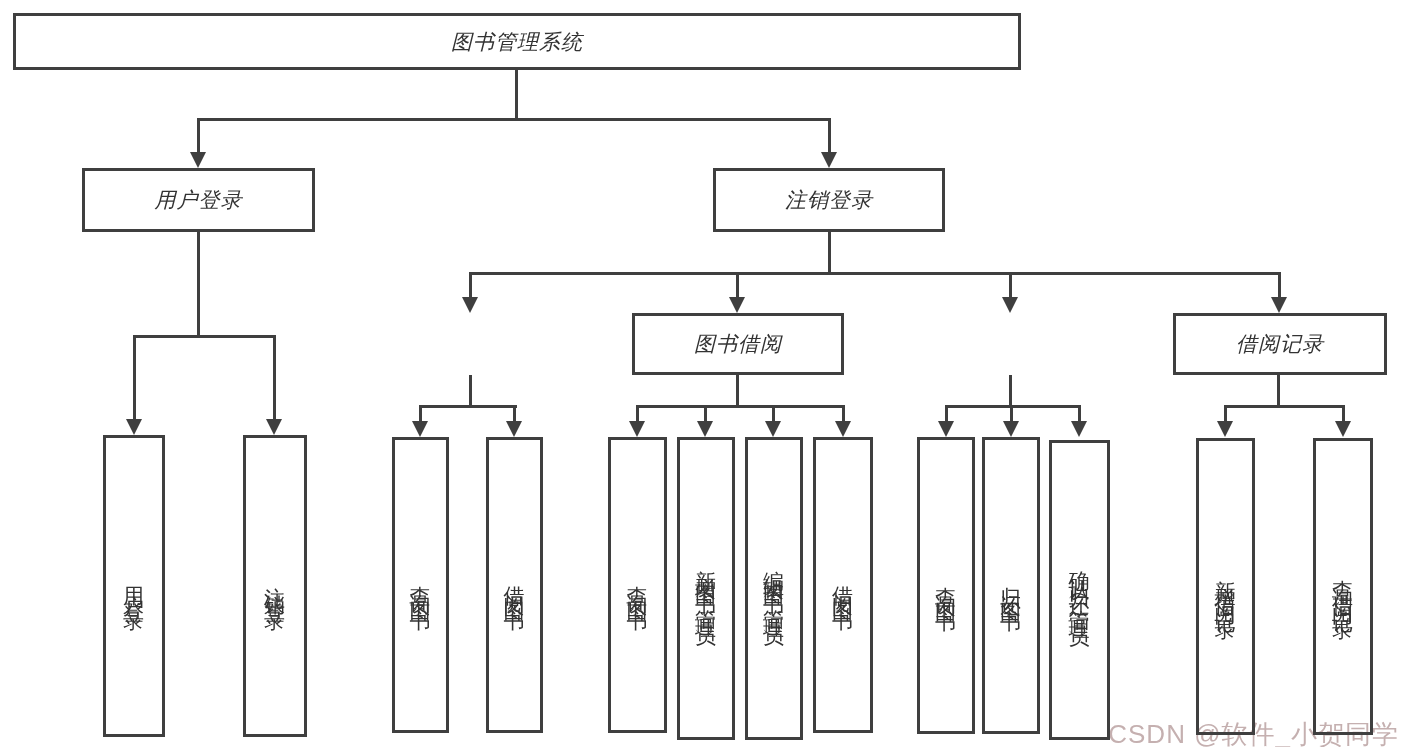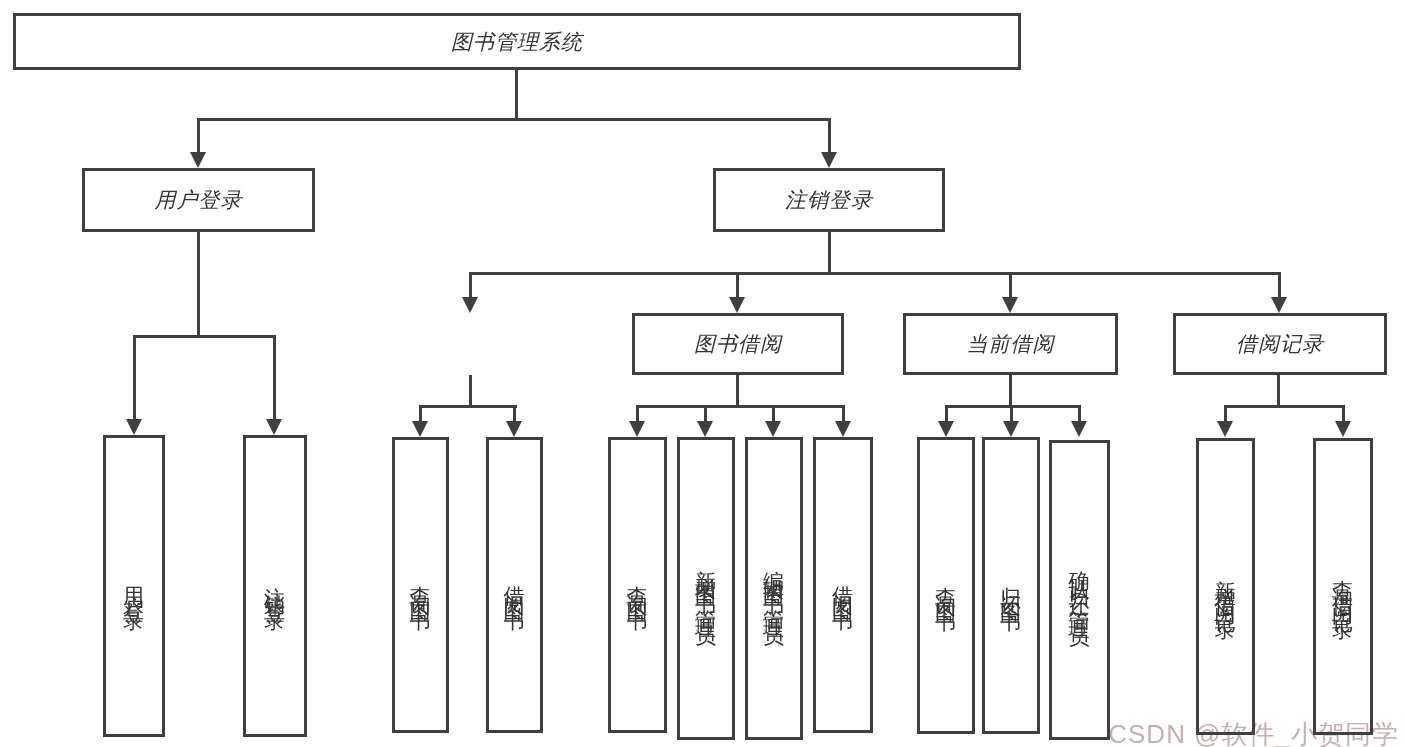--- a/index.html
+++ b/index.html
@@ -68,23 +68,20 @@
   <div class="head" style="left:462px;top:297px;"></div>
   <div class="line" style="left:736px;top:272px;width:3px;height:28px;"></div>
   <div class="head" style="left:729px;top:297px;"></div>
   <div class="line" style="left:1009px;top:272px;width:3px;height:28px;"></div>
   <div class="head" style="left:1002px;top:297px;"></div>
   <div class="line" style="left:1278px;top:272px;width:3px;height:28px;"></div>
   <div class="head" style="left:1271px;top:297px;"></div>
 
   <div class="box" style="left:632px;top:313px;width:212px;height:62px;">
     <span class="hlabel">图书借阅</span>
-  </div>
-  <div class="box" style="left:903px;top:313px;width:215px;height:62px;">
-    <span class="hlabel">当前借阅</span>
   </div>
   <div class="box" style="left:1173px;top:313px;width:214px;height:62px;">
     <span class="hlabel">借阅记录</span>
   </div>
 
   <div class="line" style="left:469px;top:375px;width:3px;height:32px;"></div>
   <div class="line" style="left:419px;top:405px;width:98px;height:3px;"></div>
   <div class="line" style="left:419px;top:405px;width:3px;height:18px;"></div>
   <div class="head" style="left:412px;top:421px;"></div>
   <div class="line" style="left:513px;top:405px;width:3px;height:18px;"></div>

